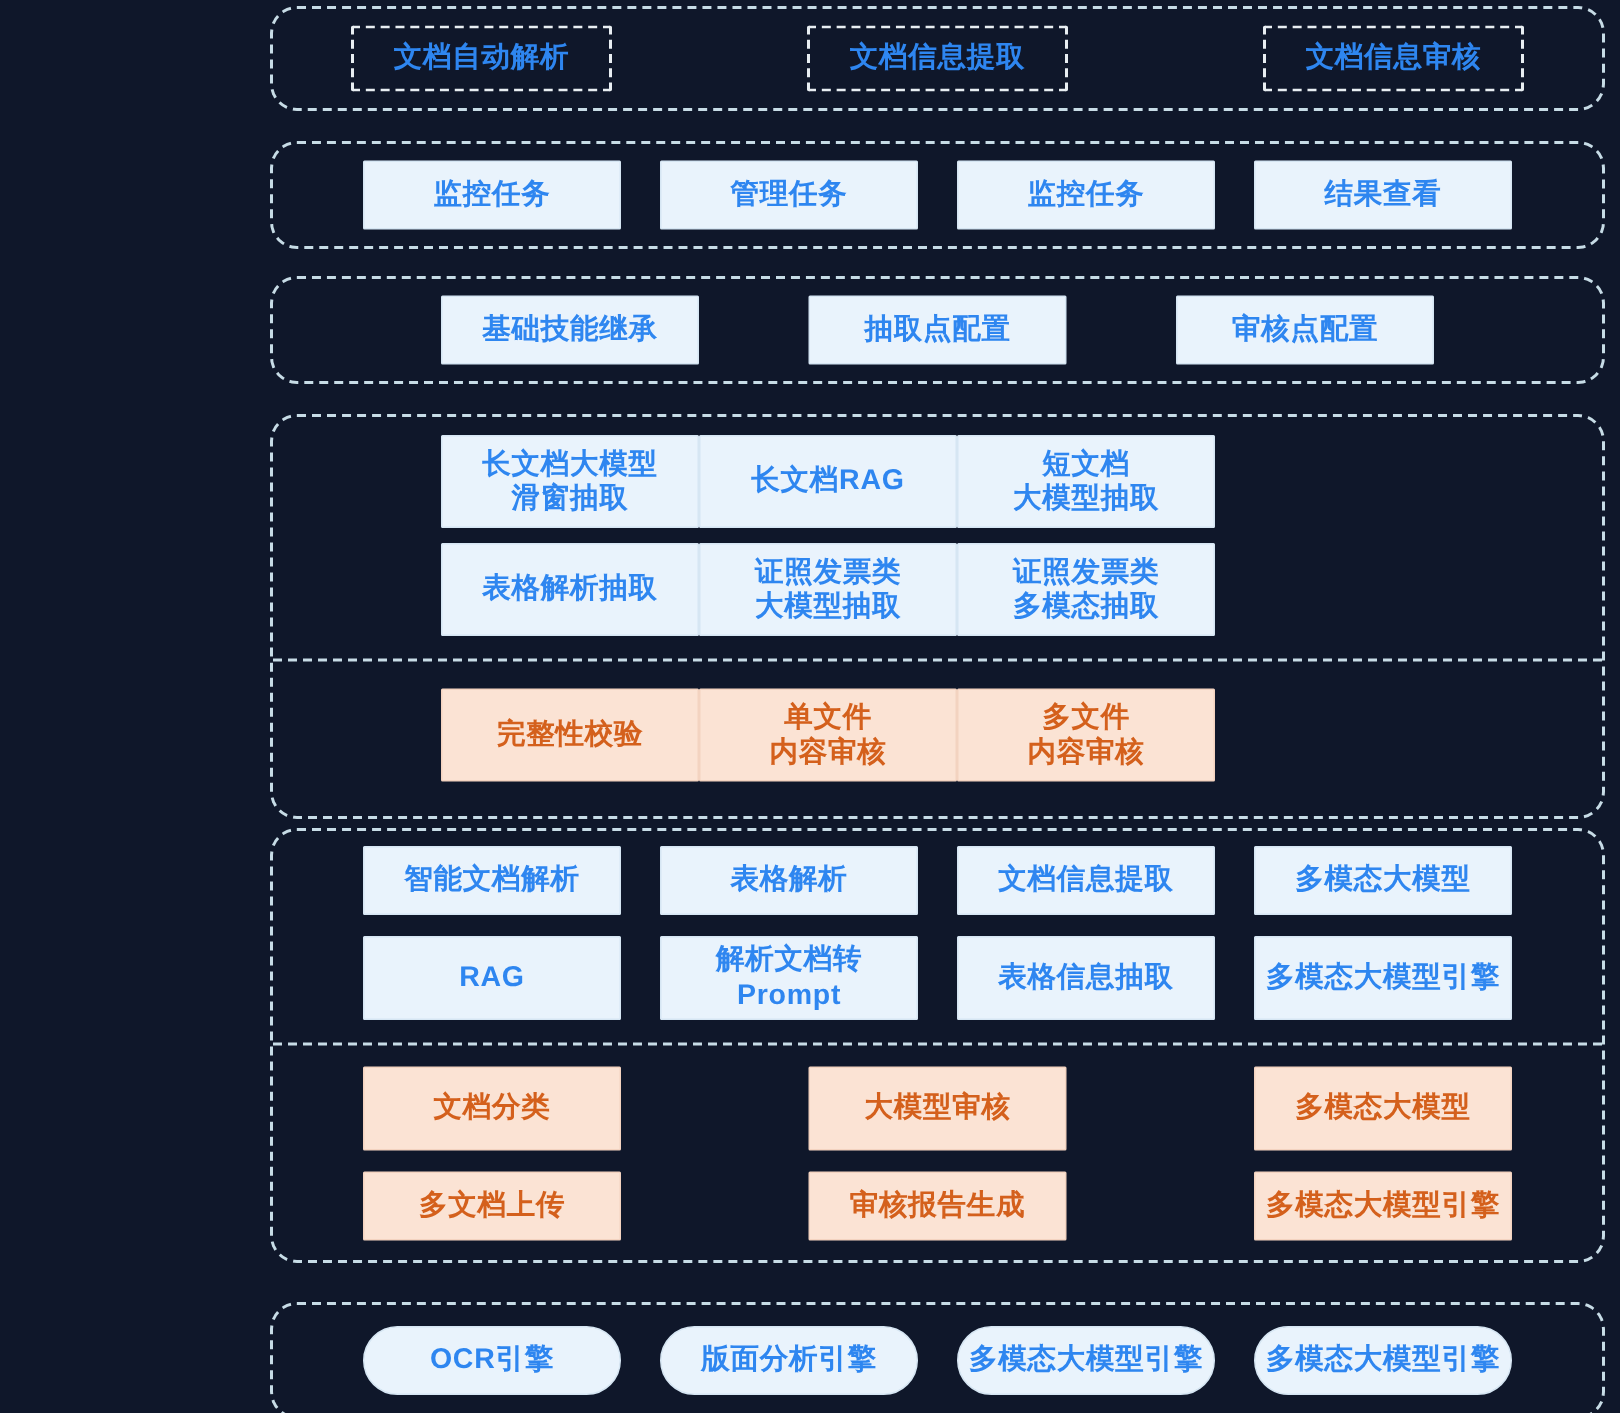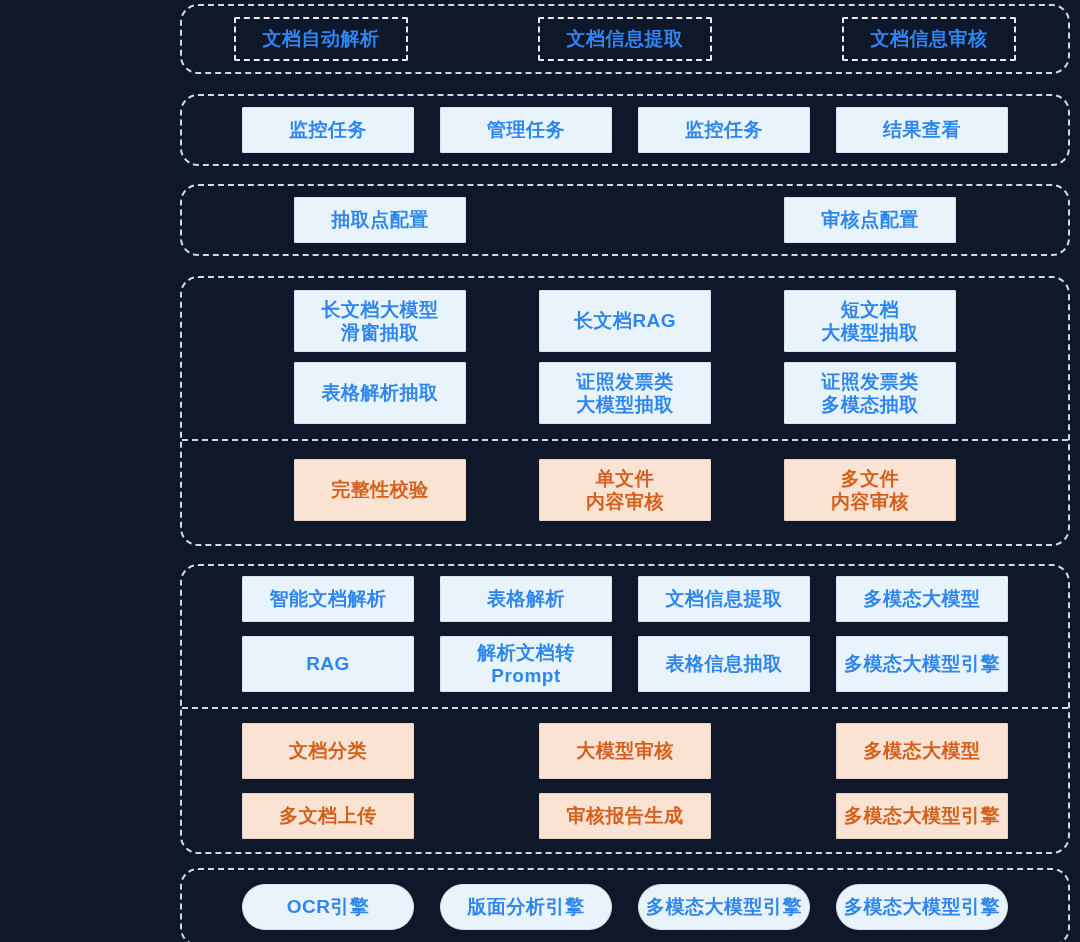--- a/index.html
+++ b/index.html
@@ -102,27 +102,27 @@
   #sec2 .cell { width: 172px; height: 46px; }
 
   
   #sec3 { top: 184px; height: 72px; }
   #sec3 .row { padding: 0 112px; justify-content: space-between; }
   #sec3 .cell { width: 172px; height: 46px; }
 
   
   #sec4 { top: 276px; height: 270px; justify-content: flex-start; }
   #sec4 .grp-top { padding-top: 12px; }
-  #sec4 .row { padding: 0 112px; justify-content: space-between; margin-bottom: 10px; }
+  #sec4 .row { padding: 0 112px; margin-bottom: 10px; }
   #sec4 .cell { width: 172px; height: 62px; }
   #sec4 .split { margin: 5px 0 0 0; }
   #sec4 .grp-bot { padding-top: 18px; }
 
   
-  #sec5 { top: 564px; height: 290px; justify-content: space-between; }
+  #sec5 { top: 552px; height: 290px; justify-content: center; }
   #sec5 .grp-top { padding-top: 10px; }
   #sec5 .row { padding: 0 60px; justify-content: space-between; margin-bottom: 14px; }
   #sec5 .cell { width: 172px; height: 46px; }
   #sec5 .row.tall .cell { height: 56px; }
   #sec5 .split { margin: 1px 0 0 0; }
   #sec5 .grp-bot { padding-top: 14px; }
 
   
   #sec6 { top: 868px; height: 78px; }
   #sec6 .row { padding: 0 60px; justify-content: space-between; }
@@ -145,20 +145,21 @@
     <div class="row">
       <div class="cell chip-blue">监控任务</div>
       <div class="cell chip-blue">管理任务</div>
       <div class="cell chip-blue">监控任务</div>
       <div class="cell chip-blue">结果查看</div>
     </div>
   </div>
 
   <div class="section" id="sec3">
     <div class="row">
+      <div class="cell chip-blue">基础技能继承</div>
       <div class="cell chip-blue">抽取点配置</div>
       <div class="cell chip-blue">审核点配置</div>
     </div>
   </div>
 
   <div class="section" id="sec4">
     <div class="grp-top">
       <div class="row">
         <div class="cell chip-blue">长文档大模型<br>滑窗抽取</div>
         <div class="cell chip-blue">长文档RAG</div>

